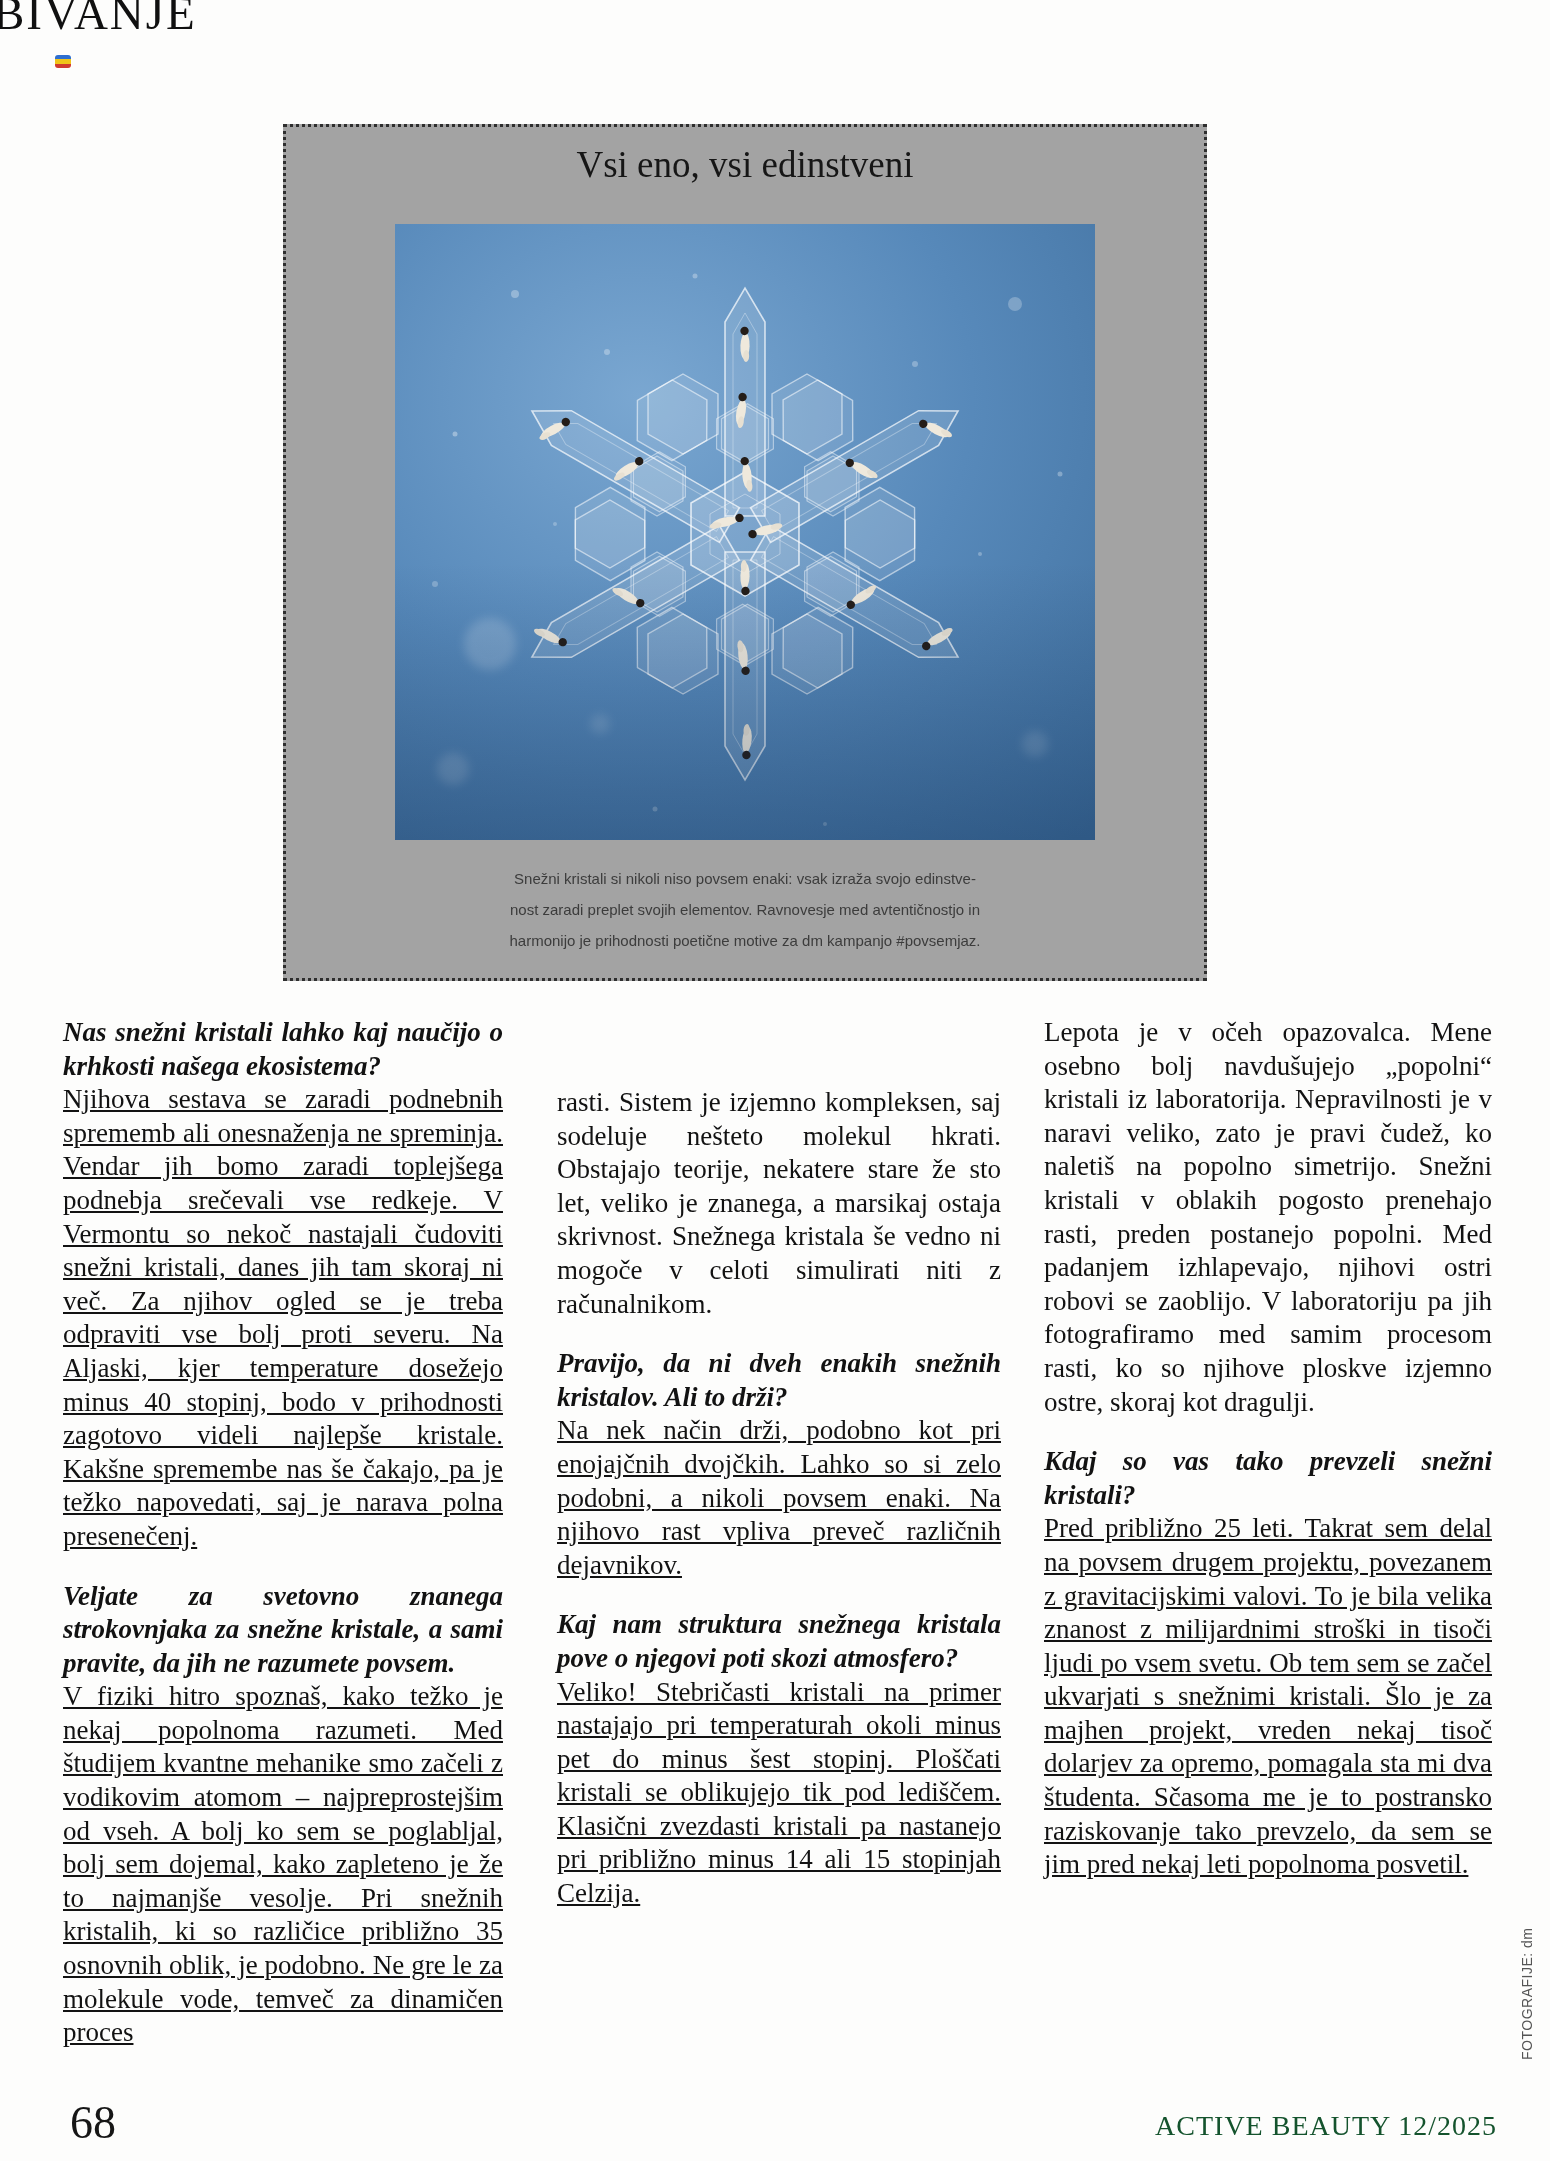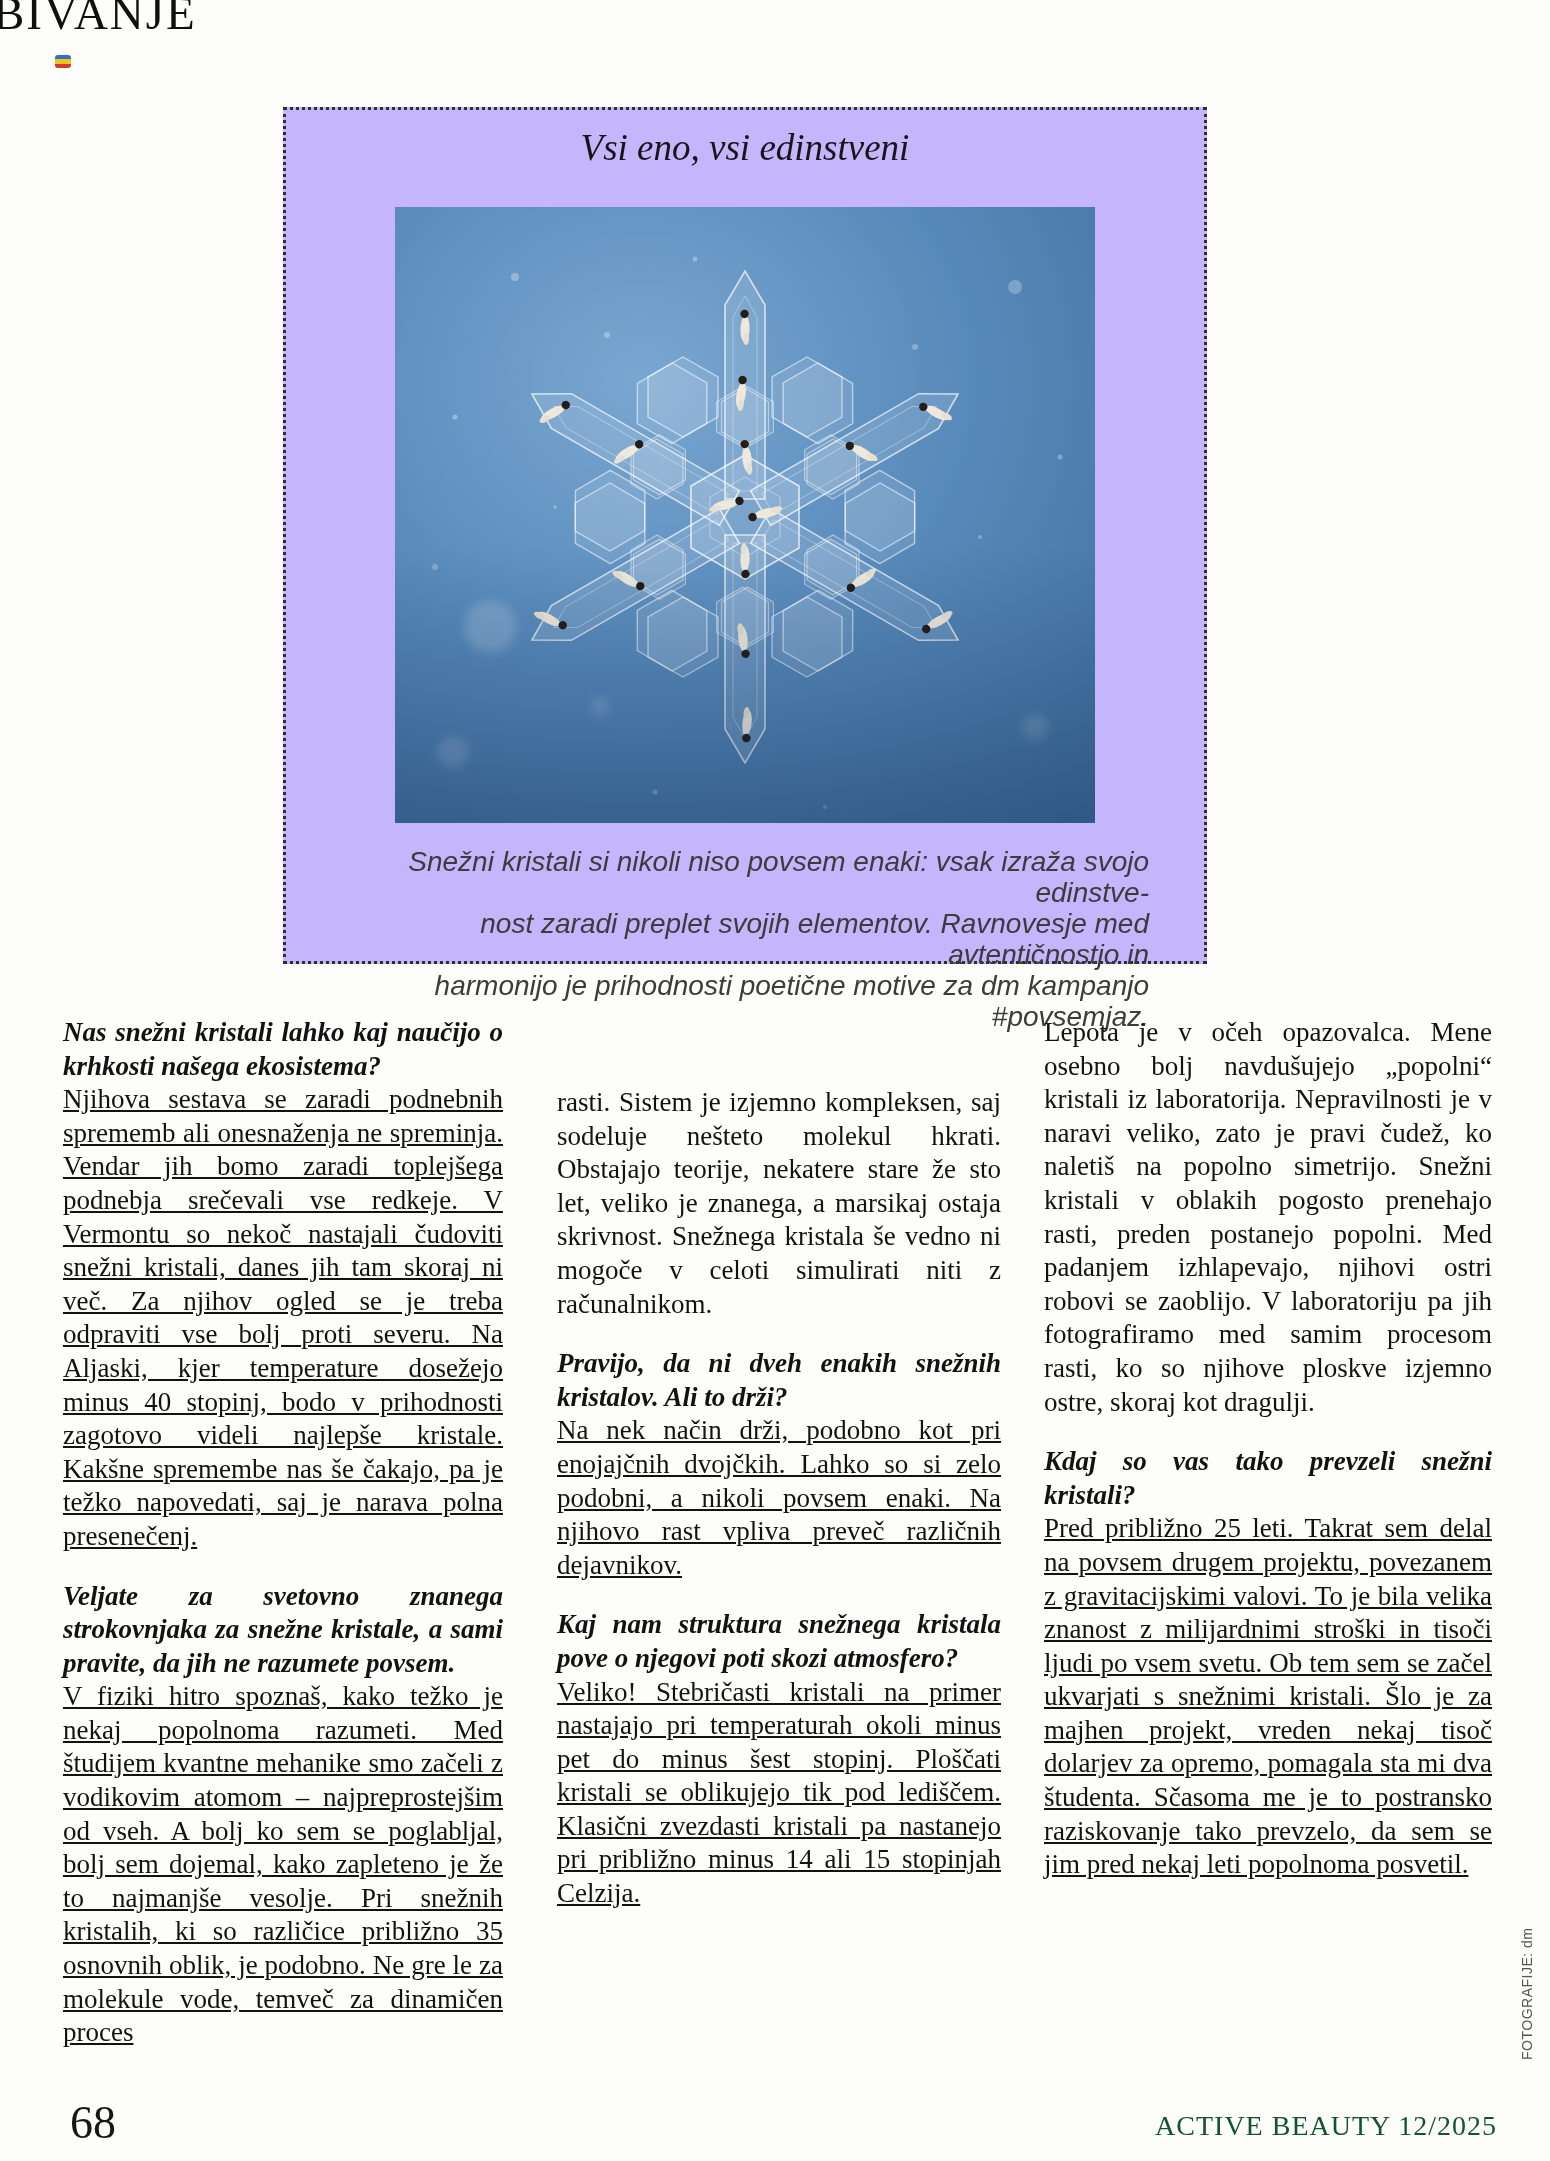--- a/index.html
+++ b/index.html
@@ -15,34 +15,34 @@
     position:absolute;left:55px;top:55px;width:16px;height:13px;
     display:flex;flex-direction:column;border-radius:3px;overflow:hidden;
     box-shadow:0 0 0 1px rgba(255,255,255,.6);
   }
   .logo-mark span{flex:1;}
   .logo-mark .s1{background:#2f6fd0;}
   .logo-mark .s2{background:#f0c419;}
   .logo-mark .s3{background:#d03a2f;}
 
   .frame{
-    position:absolute;left:283px;top:107px;width:924px;height:857px;
-    box-sizing:border-box;border:3px dotted #2e2e2e;background:#c4b5fd;font-style:italic;
+    position:absolute;left:283px;top:124px;width:924px;height:857px;
+    box-sizing:border-box;border:3px dotted #2e2e2e;background:#a3a3a3;
   }
   .frame-title{
     position:absolute;left:0;top:16px;width:100%;text-align:center;
     font-size:37px;color:#161616;
   }
   .photo{
     position:absolute;left:109px;top:97px;width:700px;height:616px;
     overflow:hidden;
   }
   .caption{
-    position:absolute;left:55px;top:736px;width:808px;text-align:right;
-    font-family:"Liberation Sans", sans-serif;font-size:28px;line-height:31px;
+    position:absolute;left:55px;top:736px;width:808px;text-align:center;
+    font-family:"Liberation Sans", sans-serif;font-size:15px;line-height:31px;
     color:#3c3c3c;
   }
 
   .col{
     position:absolute;top:1016px;width:440px;
   }
   .col1{left:63px;}
   .col2{left:557px;width:444px;padding-top:70px;}
   .col3{left:1044px;width:448px;}
   .q,.a{

